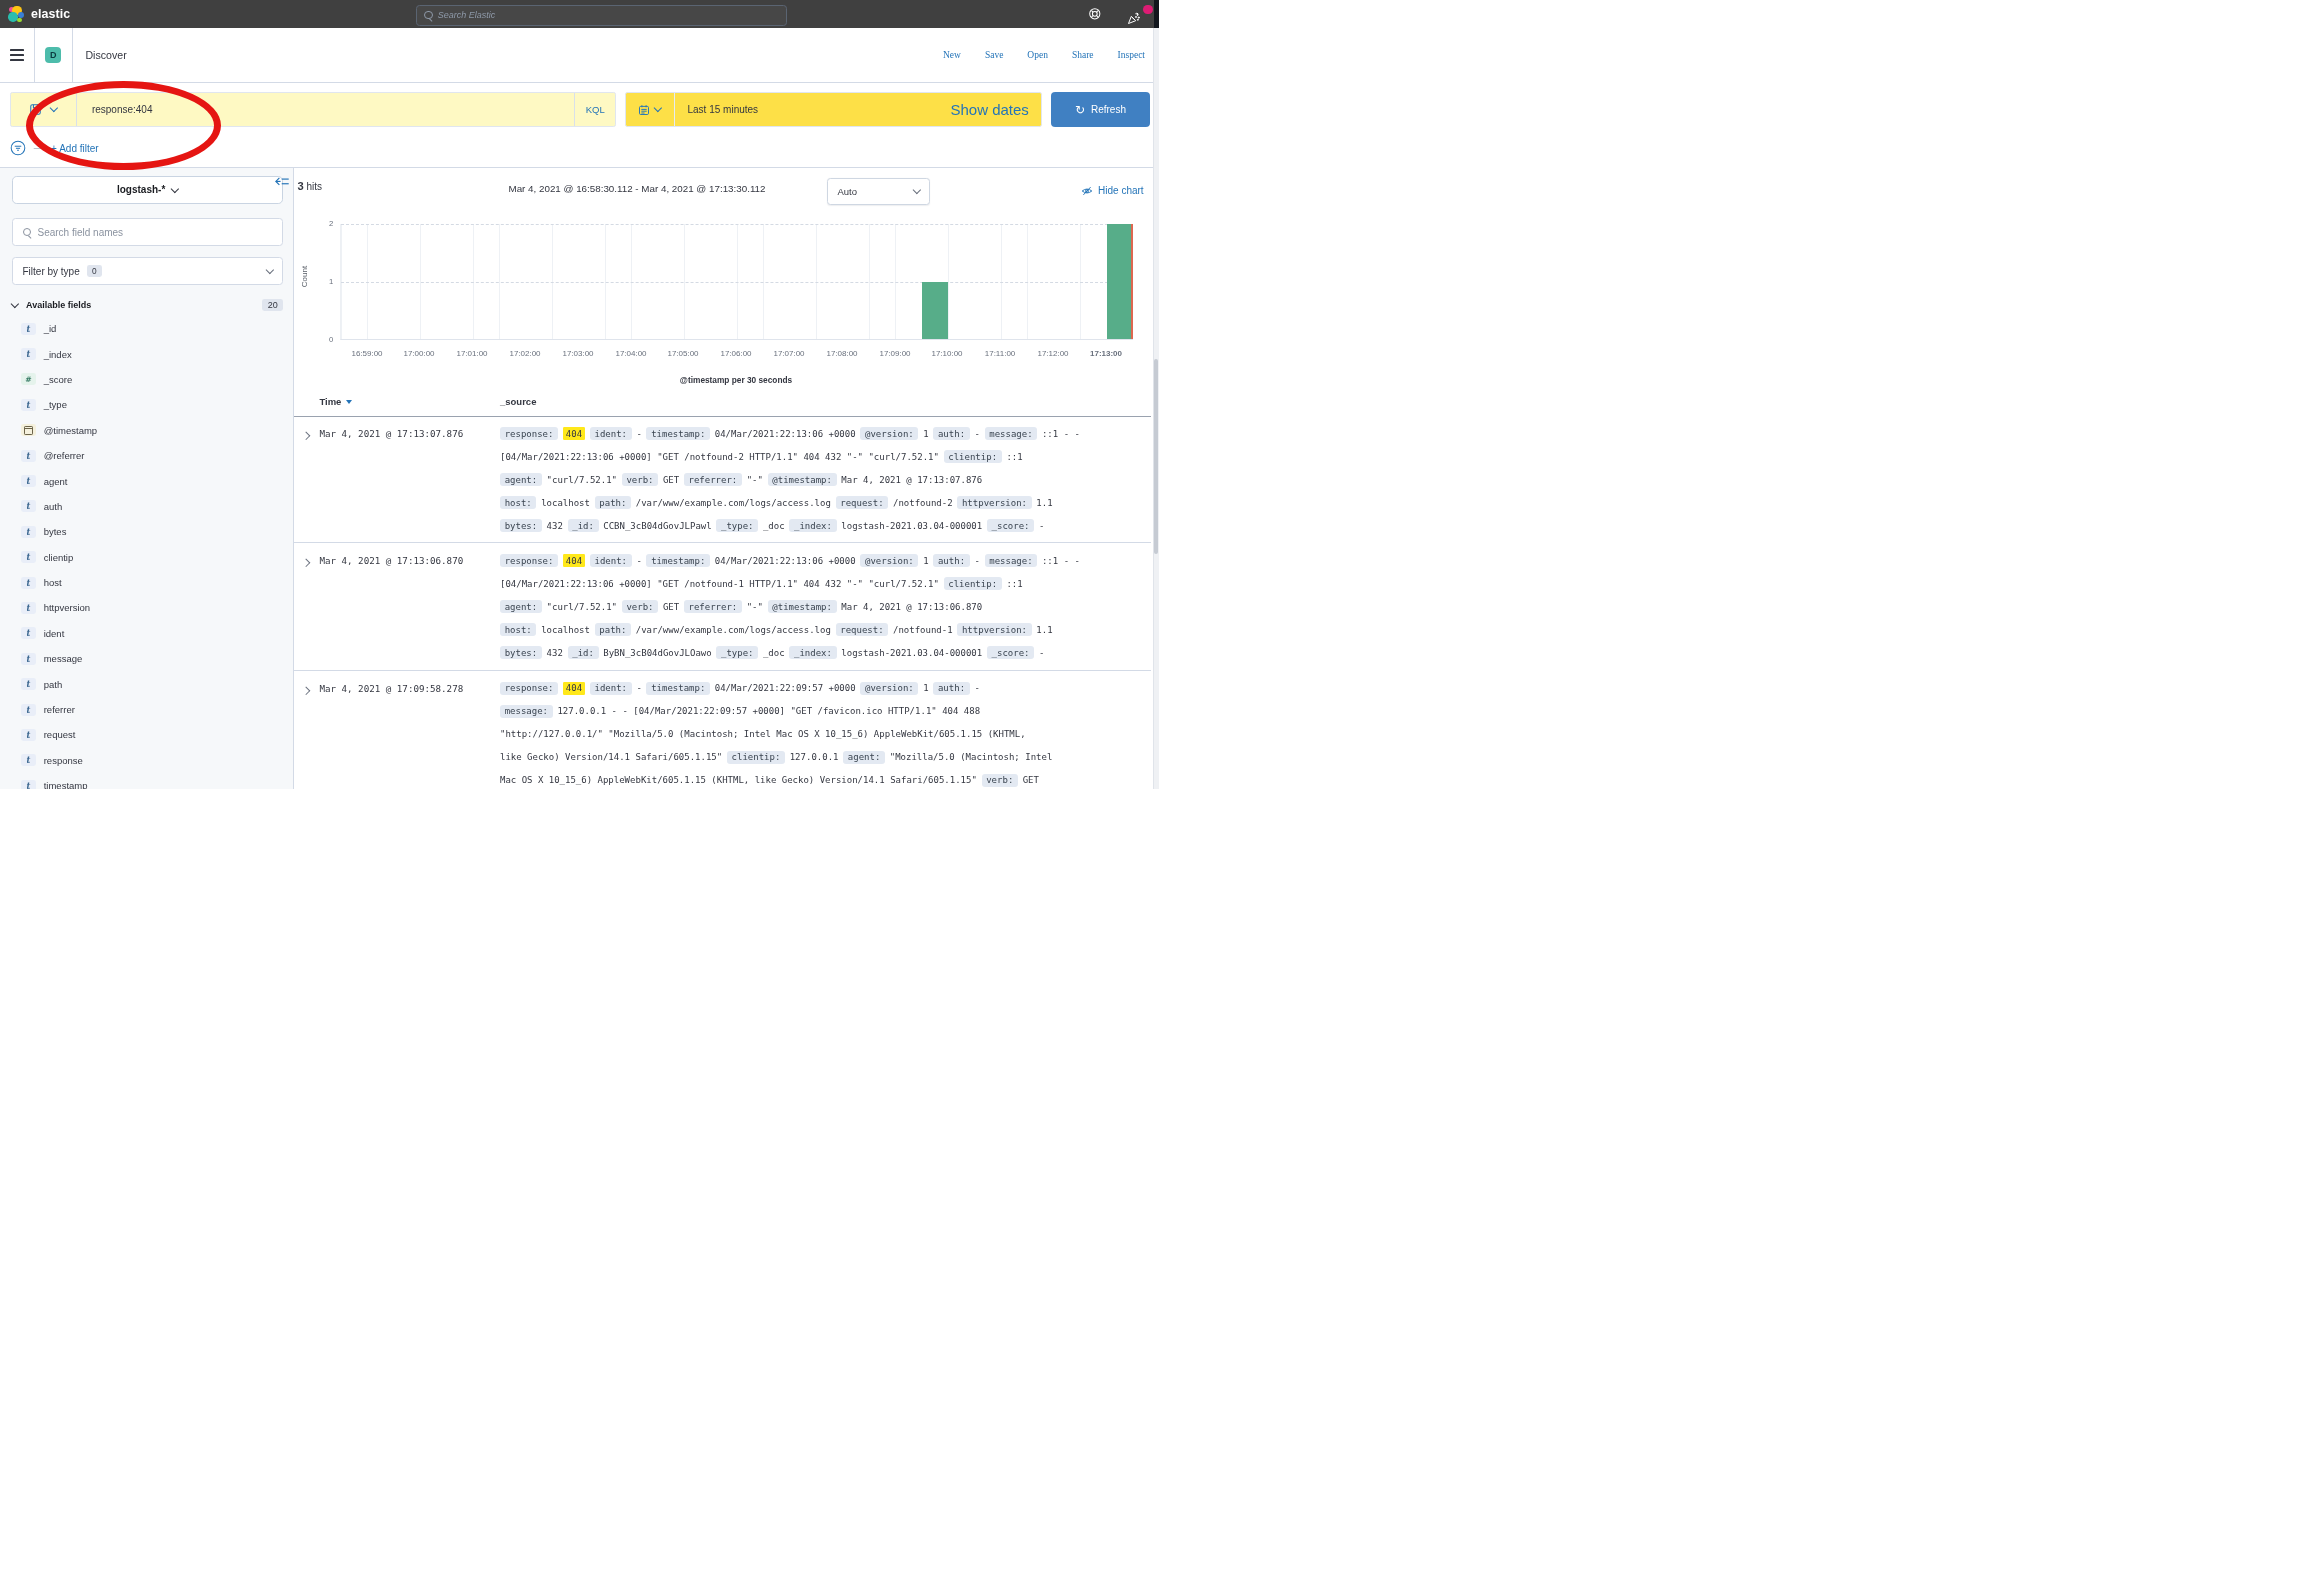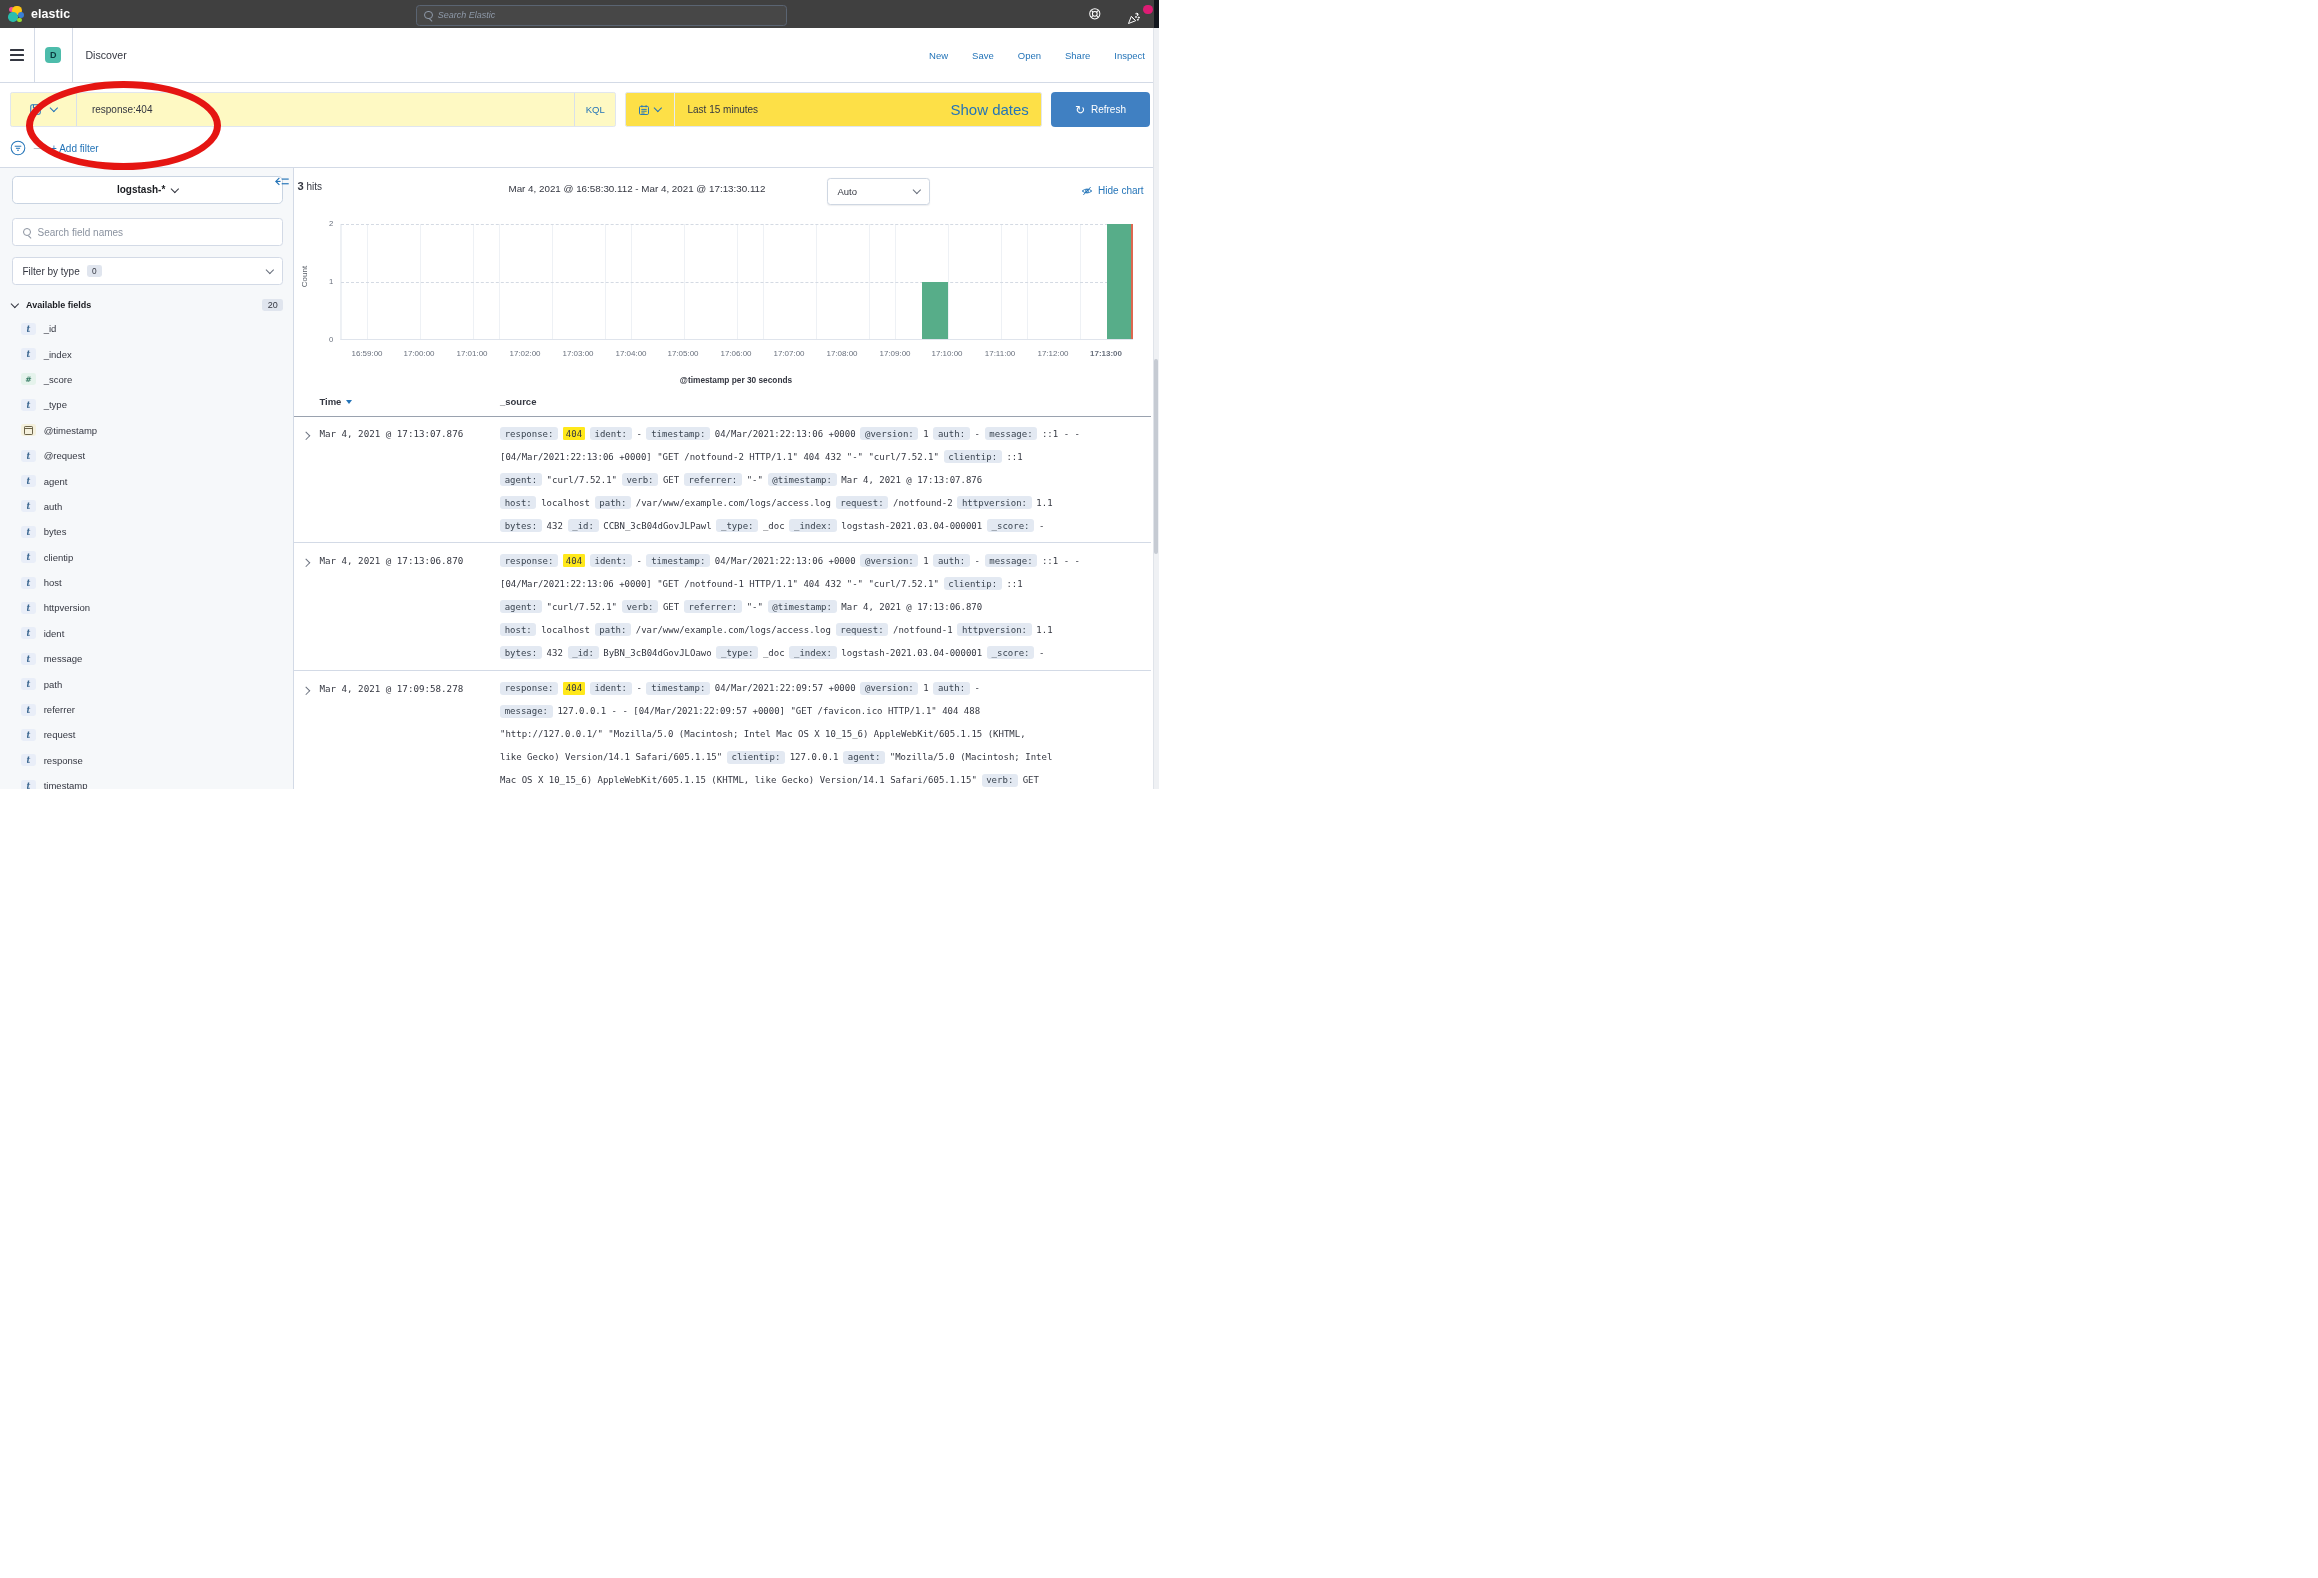--- a/index.html
+++ b/index.html
@@ -26,21 +26,21 @@
   
   .navbar{position:absolute;left:0;top:28px;width:100%;height:55px;background:#fff;border-bottom:0.6px solid #d3dae6;display:flex;align-items:center;box-sizing:border-box;}
   .burger{margin-left:9.5px;width:14px;display:flex;flex-direction:column;gap:3px;cursor:pointer;}
   .burger b{height:1.8px;background:#343741;border-radius:0.6px;}
   .vdiv{width:0.6px;height:100%;background:#d3dae6;margin:0 0;}
   .burger-wrap{height:100%;display:flex;align-items:center;padding-right:10.6px;}
   .space-badge-wrap{height:100%;display:flex;align-items:center;padding:0 10.6px;}
   .space-badge{width:16px;height:16px;border-radius:4.1px;background:#4dbcab;color:#0c3a40;font-weight:700;font-size:9px;display:flex;align-items:center;justify-content:center;}
   .page-title{font-size:10.6px;margin-left:13px;color:#343741;}
   .nav-actions{margin-left:auto;margin-right:14px;display:flex;gap:24px;}
-  .nav-link{color:#2474b8;font-size:9.5px;cursor:pointer;}
+  .nav-link{color:#2474b8;font-size:9.5px;cursor:pointer;font-family:Liberation Serif, serif;}
 
   
   .query-row{position:absolute;left:9.5px;top:92px;width:1140px;height:35px;display:flex;}
   .query-box{width:612px;height:100%;background:#fef9c3;border:0.6px solid #e0e6ef;border-radius:2.4px;display:flex;align-items:center;box-sizing:border-box;}
   .qb-left{width:65px;height:100%;display:flex;align-items:center;justify-content:center;gap:9.5px;border-right:0.6px solid #d9e0ea;color:#2474b8;flex:none;}
   .query-text{padding-left:15.4px;font-size:10px;color:#343741;flex:1;}
   .kql{width:40px;height:100%;border-left:0.6px solid #d9e0ea;display:flex;align-items:center;justify-content:center;color:#2474b8;font-size:9.5px;flex:none;}
   .date-box{margin-left:8.3px;width:421px;height:100%;background:#fde047;border:0.6px solid #e0e6ef;border-radius:2.4px;display:flex;align-items:center;box-sizing:border-box;}
   .db-left{width:48px;height:100%;display:flex;align-items:center;justify-content:center;gap:4.7px;border-right:0.6px solid #e6ebf2;color:#2474b8;flex:none;}
   .db-range{padding-left:13px;font-size:10px;color:#343741;}
@@ -286,21 +286,21 @@
             <span class="field-name">_type</span>
           </div>
           <div class="field-row">
             <span class="ficon fdate">
               <span class="cal-mini"></span>
             </span>
             <span class="field-name">@timestamp</span>
           </div>
           <div class="field-row">
             <span class="ficon ft">t</span>
-            <span class="field-name">@request</span>
+            <span class="field-name">@referrer</span>
           </div>
           <div class="field-row">
             <span class="ficon ft">t</span>
             <span class="field-name">agent</span>
           </div>
           <div class="field-row">
             <span class="ficon ft">t</span>
             <span class="field-name">auth</span>
           </div>
           <div class="field-row">

